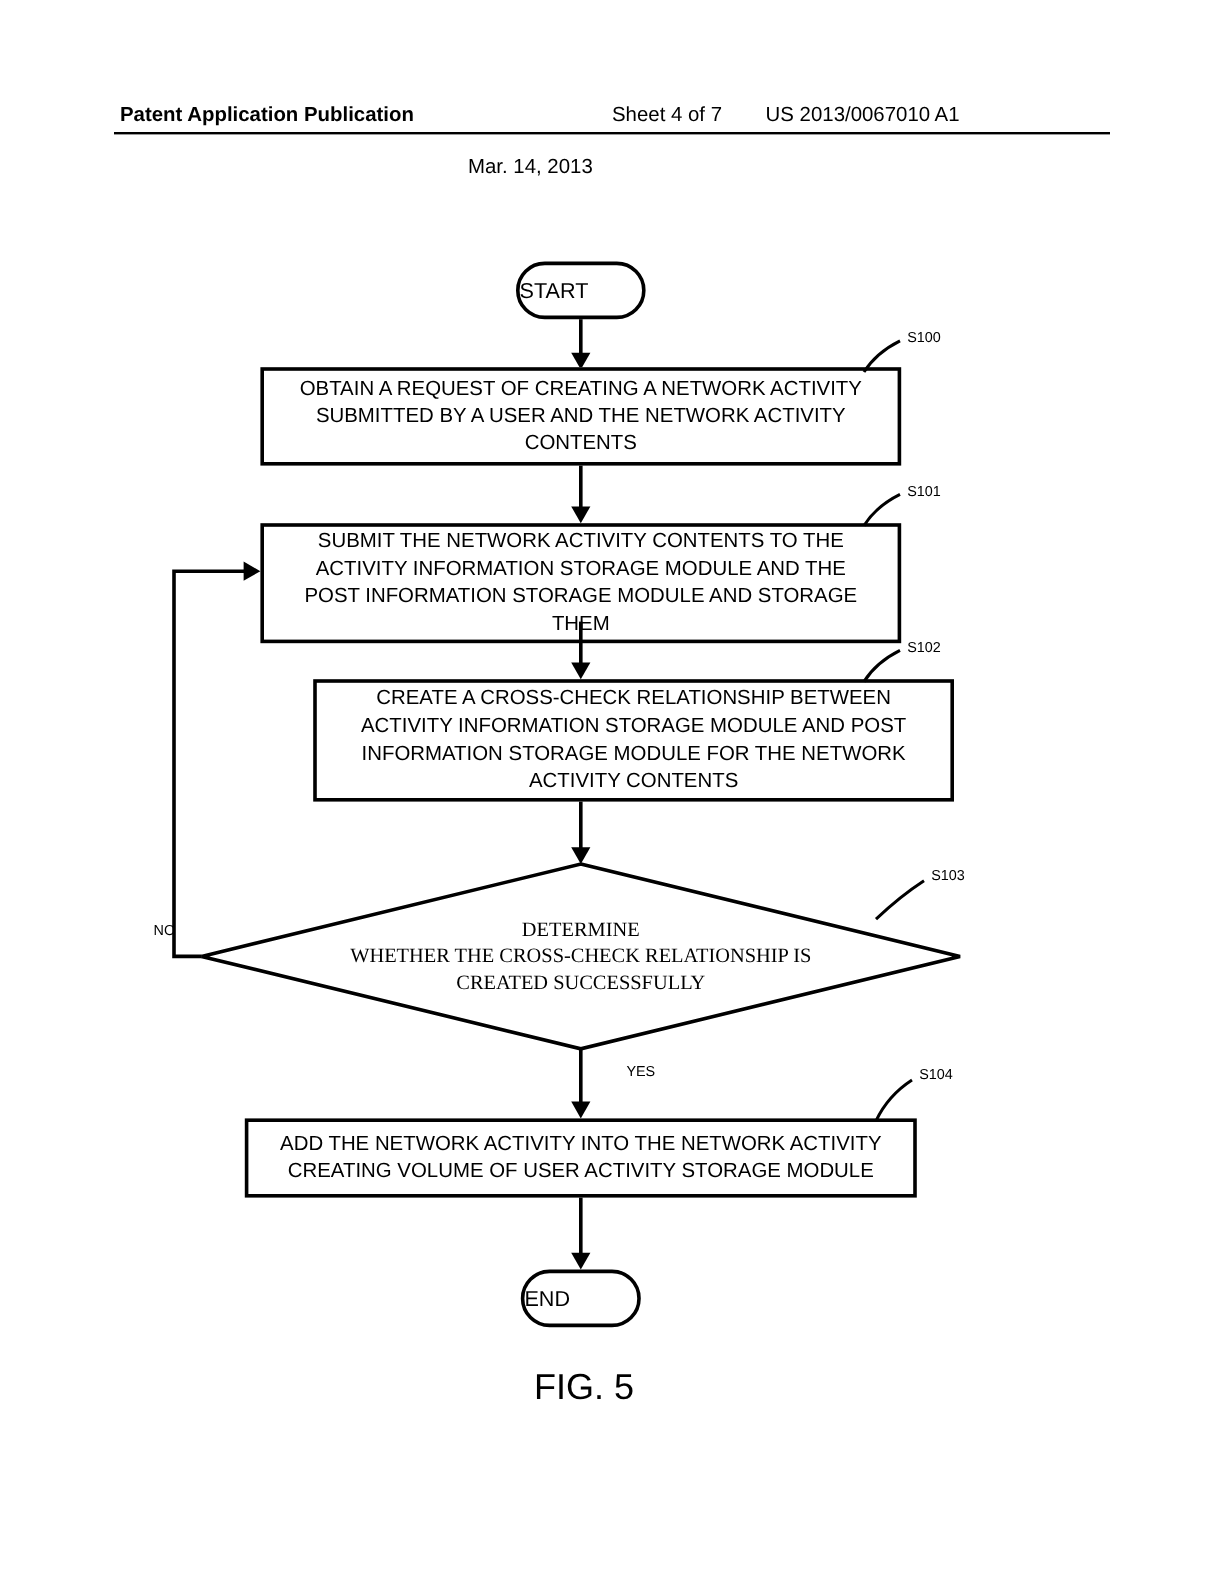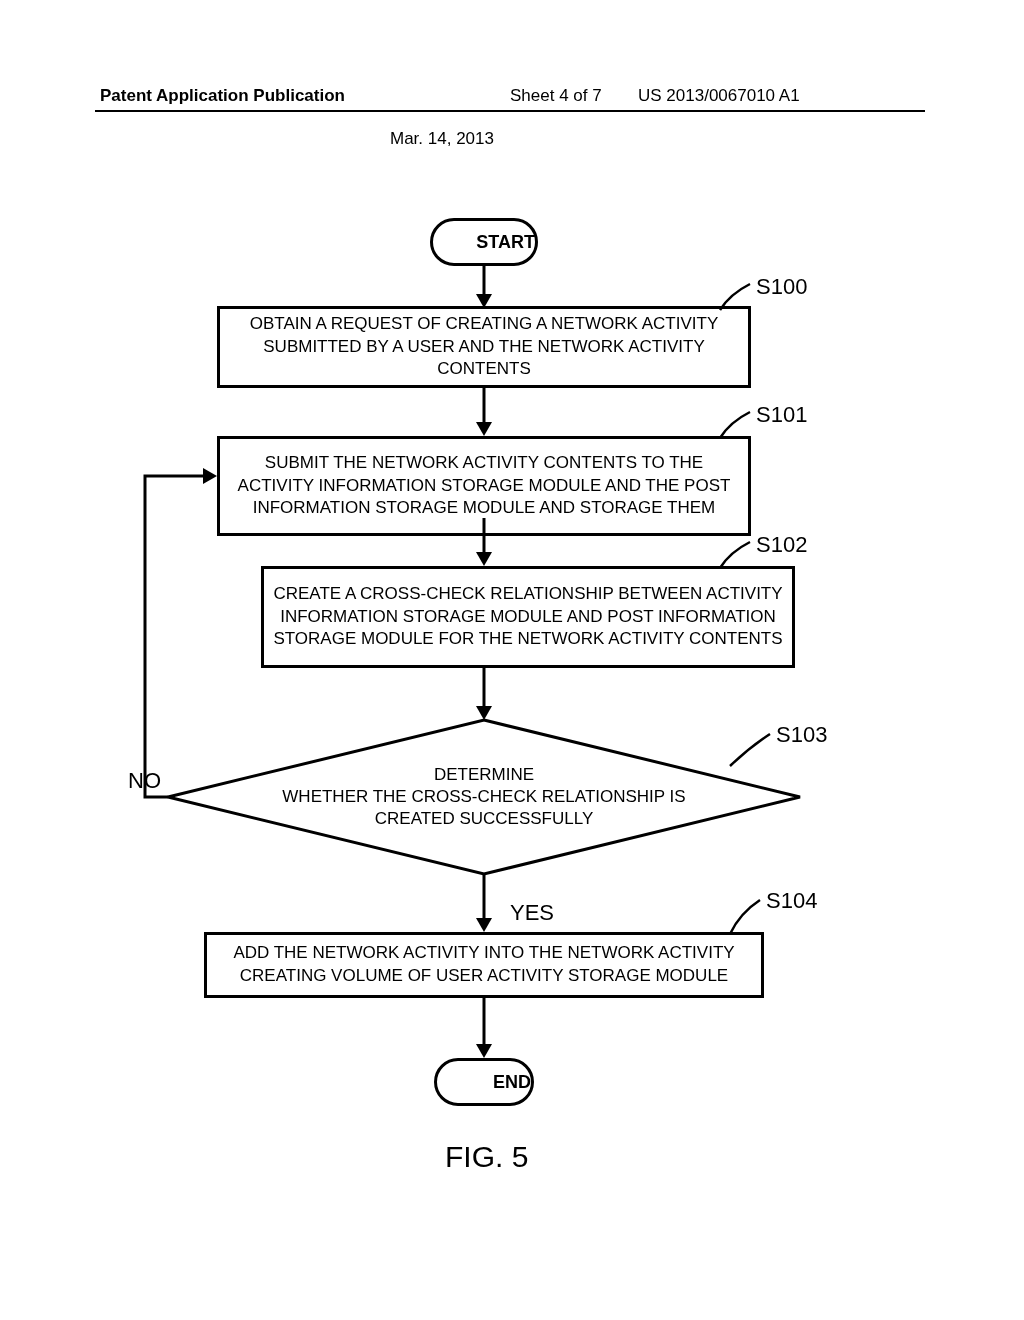--- a/index.html
+++ b/index.html
@@ -38,61 +38,62 @@
     width: 1024px;
     height: 1320px;
   }
 
   .terminal {
     position: absolute;
     border: 3px solid #000;
     border-radius: 999px;
     display: flex;
     align-items: center;
-    justify-content: flex-end;
+    justify-content: flex-start;
     font-size: 18px;
-    font-weight: 700;
+    font-weight: 400;
     background: #fff;
   }
   .process {
     position: absolute;
     border: 3px solid #000;
     display: flex;
     align-items: center;
     justify-content: center;
     text-align: center;
     font-size: 17px;
     line-height: 1.35;
-    padding: 8px 8px;
+    padding: 8px 20px;
     background: #fff;
   }
 
   .diamond-wrap {
     position: absolute;
+    font-family: Liberation Serif, serif;
   }
   .diamond-svg {
     position: absolute;
     top: 0; left: 0;
   }
   .diamond-text {
     position: absolute;
     display: flex;
     flex-direction: column;
     align-items: center;
     justify-content: center;
     text-align: center;
     font-size: 17px;
     line-height: 1.3;
     width: 100%;
     height: 100%;
   }
 
   .label {
     position: absolute;
-    font-size: 22px;
+    font-size: 12px;
   }
 
   .fig-title {
     position: absolute;
     font-size: 30px;
     font-weight: normal;
   }
 
   svg.arrow {
     position: absolute;
@@ -176,21 +177,21 @@
   </svg>
   <div class="label" style="left:776px; top:722px;">S103</div>
 
   <div class="label" style="left:128px; top:768px;">NO</div>
   <svg class="arrow" style="left:145px; top:476px; width:80px; height:325px;">
 
     <path d="M23 321 L0 321 L0 0 L60 0" stroke="#000" stroke-width="3" fill="none"></path>
     <polygon points="58,-8 58,8 72,0" fill="#000"></polygon>
   </svg>
 
-  <div class="label" style="left:510px; top:886px;margin-top:14px;">YES</div>
+  <div class="label" style="left:522px; top:886px;">YES</div>
   <svg class="arrow" style="left:484px; top:874px; width:1px; height:58px;">
     <line x1="0" y1="0" x2="0" y2="46" stroke="#000" stroke-width="3"></line>
     <polygon points="-8,44 8,44 0,58" fill="#000"></polygon>
   </svg>
 
   <div class="process" style="left:204px; top:932px; width:560px; height:66px;">
     <span>ADD THE NETWORK ACTIVITY INTO THE NETWORK ACTIVITY CREATING VOLUME OF USER ACTIVITY STORAGE MODULE</span>
   </div>
   <svg class="arrow" style="left:730px; top:898px; width:60px; height:40px;">
     <path d="M30 2 Q10 15 0 36" stroke="#000" stroke-width="2.5" fill="none"></path>

